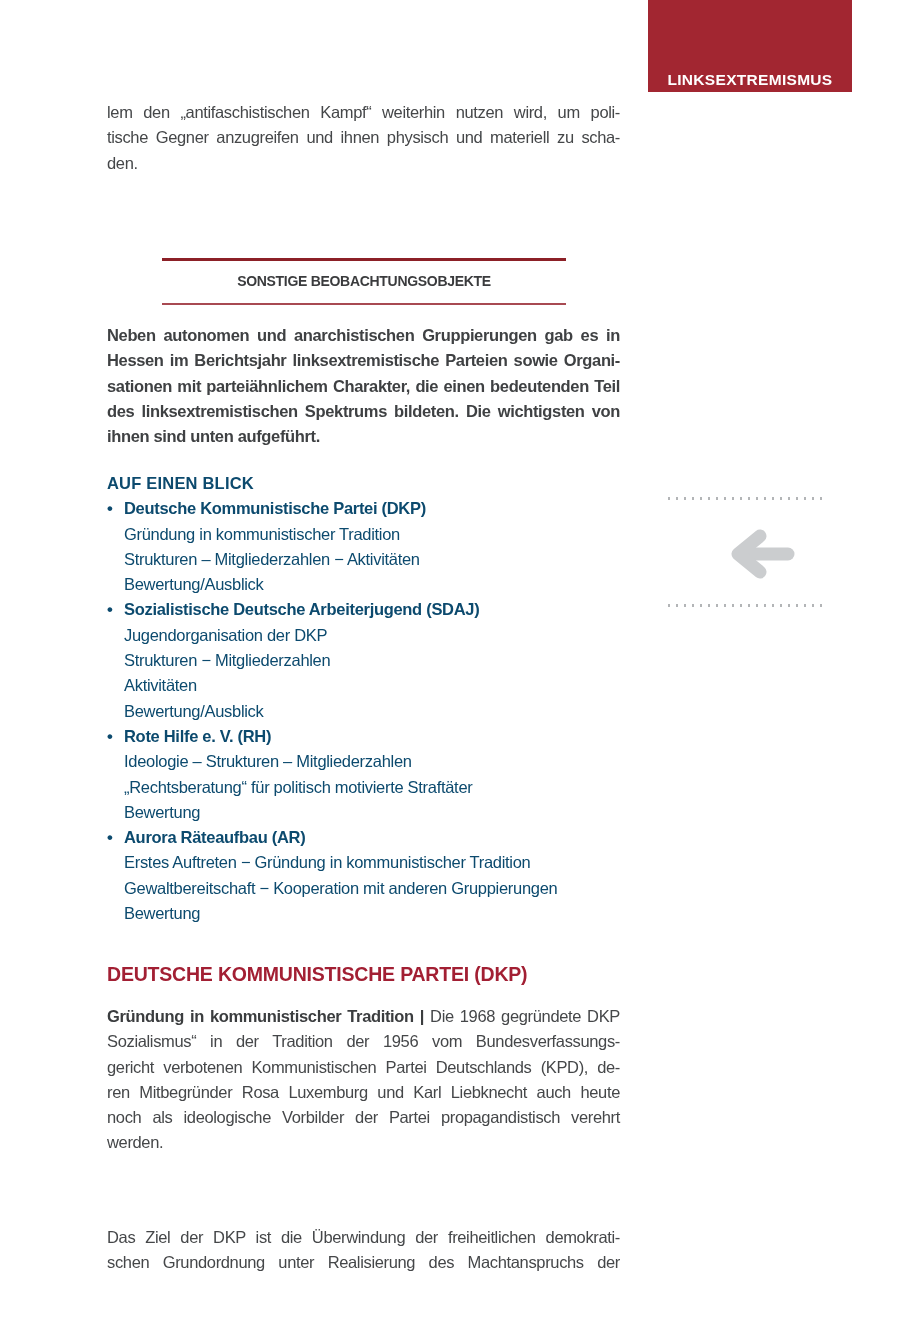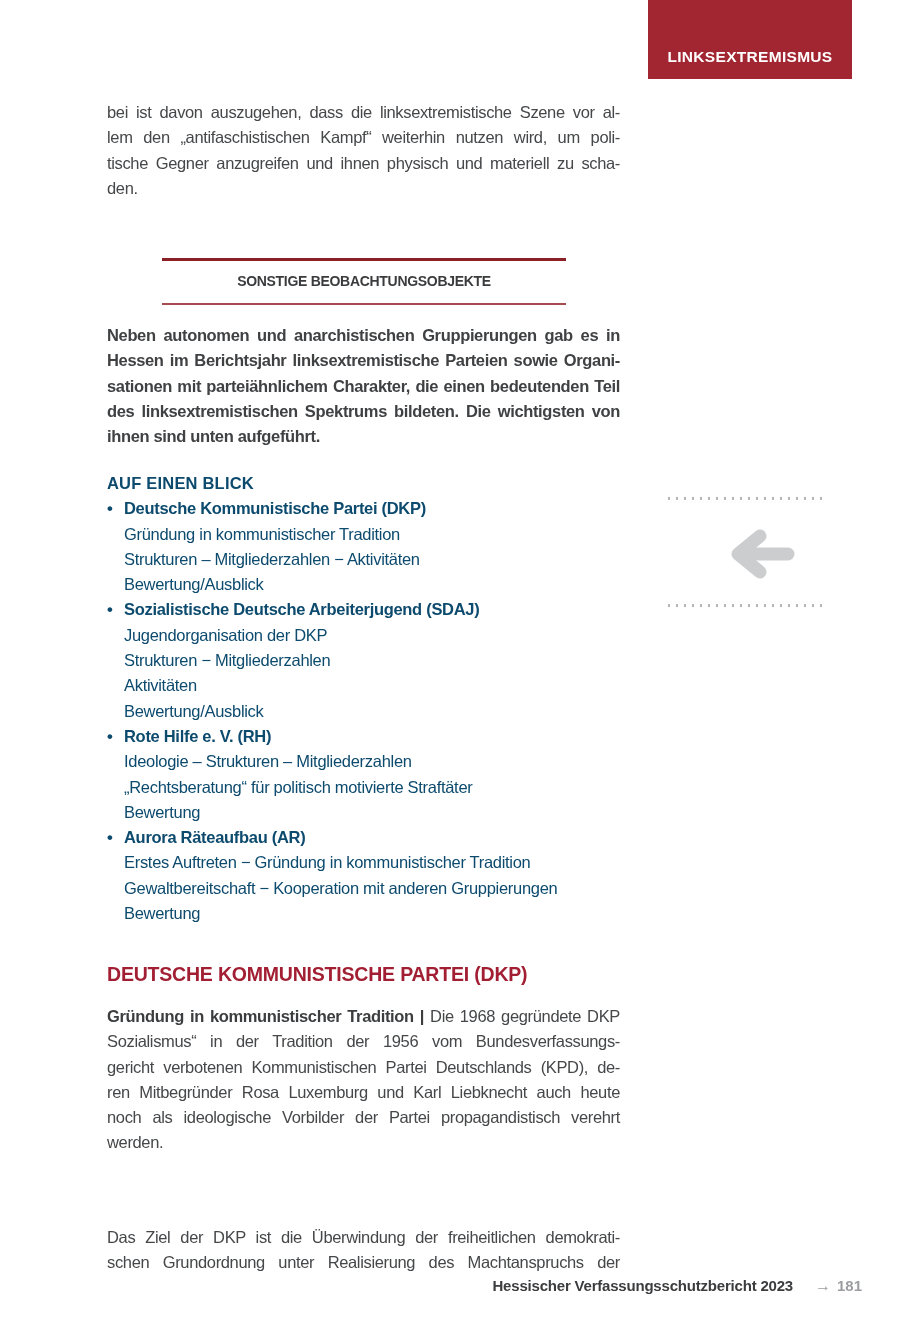--- a/index.html
+++ b/index.html
@@ -2,23 +2,23 @@
 <html lang="de"><head>
 <meta charset="utf-8">
 <style>
   html,body{margin:0;padding:0;background:#ffffff;}
   .page{
     position:relative;width:900px;height:1323px;background:#ffffff;overflow:hidden;
     font-family:"Liberation Sans","DejaVu Sans",sans-serif;
   }
   
   .corner-tab{
-    position:absolute;left:648px;top:0;width:204px;height:79px;
+    position:absolute;left:648px;top:0;width:204px;height:92px;
     background:#A22631;display:flex;align-items:flex-end;justify-content:center;
-    padding-bottom:13px;box-sizing:border-box;
+    padding-bottom:3px;box-sizing:border-box;
   }
   .corner-tab span{
     color:#ffffff;font-weight:bold;font-size:15.5px;letter-spacing:.3px;white-space:nowrap;
   }
   
   .para{
     position:absolute;left:107px;width:513px;
     font-size:16.5px;line-height:25.3px;letter-spacing:-.35px;color:#454749;
   }
   .para.bold{font-weight:bold;color:#3F4143;}
@@ -72,21 +72,20 @@
 </head>
 <body>
 
 <div class="page">
 
   <div class="corner-tab">
     <span>LINKSEXTREMISMUS</span>
   </div>
 
   <div class="para para-intro">
-      <div class="tline j">bei ist davon auszugehen, dass die linksextremistische Szene vor al-</div>
       <div class="tline j">lem den „antifaschistischen Kampf“ weiterhin nutzen wird, um poli-</div>
       <div class="tline j">tische Gegner anzugreifen und ihnen physisch und materiell zu scha-</div>
       <div class="tline">den.</div>
     </div>
 
   <div class="section-head">
     <div class="rule-top"></div>
     <h1>SONSTIGE BEOBACHTUNGSOBJEKTE</h1>
     <div class="rule-bottom"></div>
   </div>
@@ -144,19 +143,14 @@
       <div class="tline j">ren Mitbegründer Rosa Luxemburg und Karl Liebknecht auch heute</div>
       <div class="tline j">noch als ideologische Vorbilder der Partei propagandistisch verehrt</div>
       <div class="tline">werden.</div>
     </div>
 
   <div class="para para-closing">
       <div class="tline j">Das Ziel der DKP ist die Überwindung der freiheitlichen demokrati-</div>
       <div class="tline j">schen Grundordnung unter Realisierung des Machtanspruchs der</div>
     </div>
 
-  <div class="footer">
-    <span class="f-title">Hessischer Verfassungsschutzbericht 2023</span>
-    <span class="f-arrow">→</span>
-    <span class="f-page">181</span>
-  </div>
 
 </div>
 
 </body></html>

